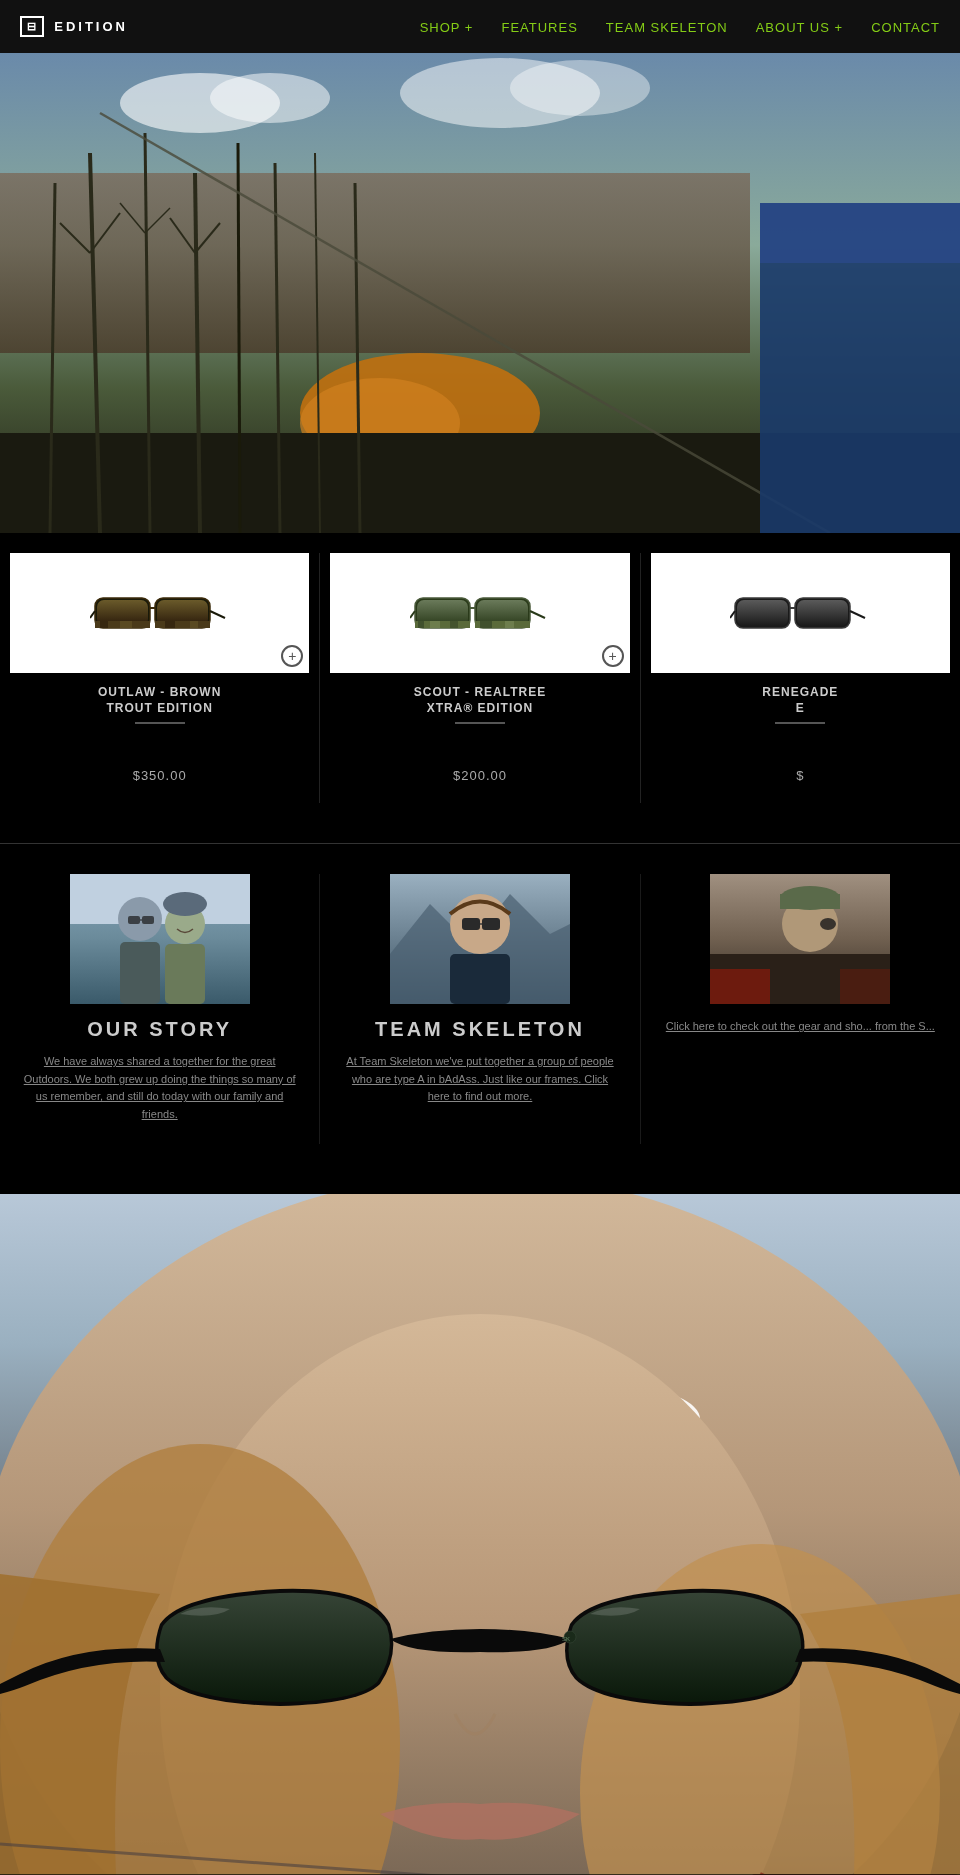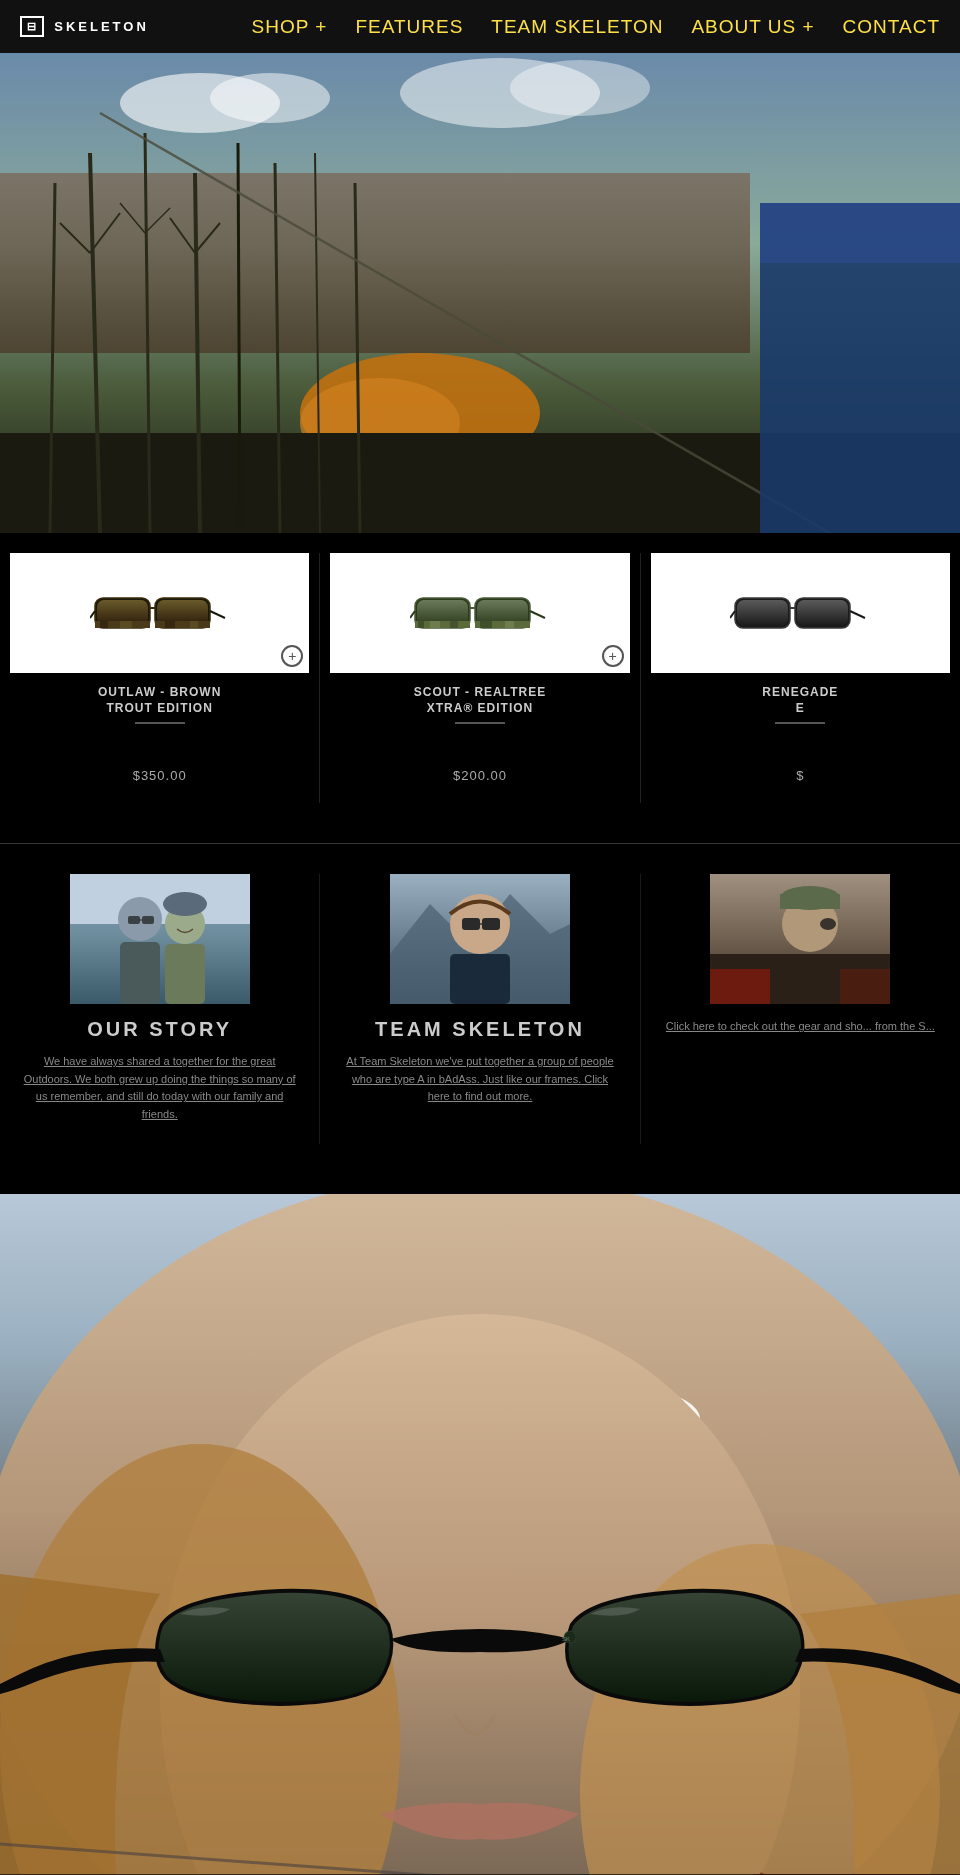--- a/index.html
+++ b/index.html
@@ -24,23 +24,23 @@
       display: flex;
       align-items: center;
       gap: 6px;
     }
     .nav-links {
       display: flex;
       gap: 28px;
       list-style: none;
     }
     .nav-links li a {
-      color: #fde047;
+      color: #84cc16;
       text-decoration: none;
-      font-size: 19px;
+      font-size: 13px;
       letter-spacing: 1px;
       text-transform: uppercase;
     }
 
     
     .hero {
       width: 960px;
       height: 480px;
       background: linear-gradient(180deg, #4a6a8a 0%, #6b8a6b 30%, #3a4a2a 60%, #1a1a1a 100%);
       position: relative;
@@ -193,21 +193,21 @@
       letter-spacing: 1px;
       margin-right: 4px;
     }
   </style>
 </head>
 <body>
 
 <nav>
   <div class="nav-logo">
     <span class="logo-box">⊟</span>
-    <span class="logo-text">SKELETON</span>
+    <span class="logo-text">EDITION</span>
   </div>
   <ul class="nav-links">
     <li><a href="#">SHOP +</a></li>
     <li><a href="#">FEATURES</a></li>
     <li><a href="#">TEAM SKELETON</a></li>
     <li><a href="#">ABOUT US +</a></li>
     <li><a href="#">CONTACT</a></li>
   </ul>
 </nav>
 

